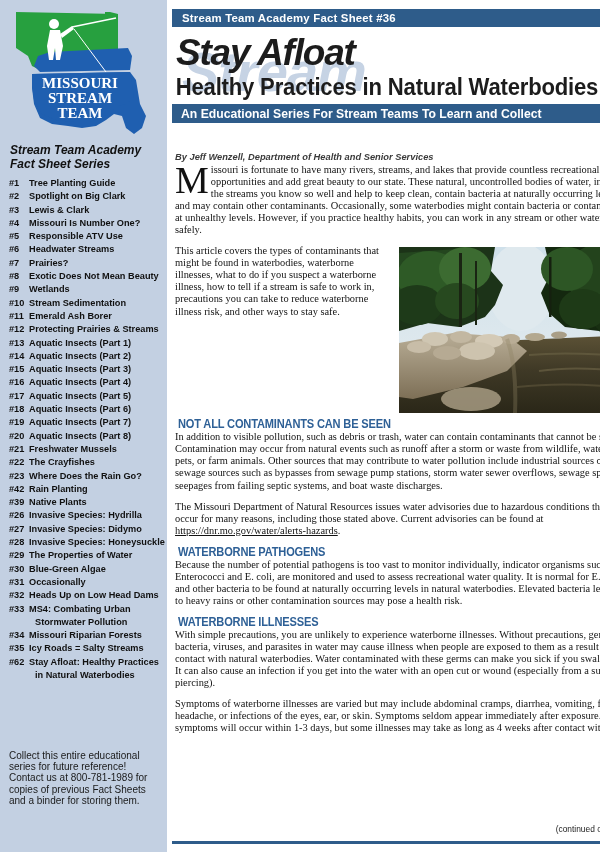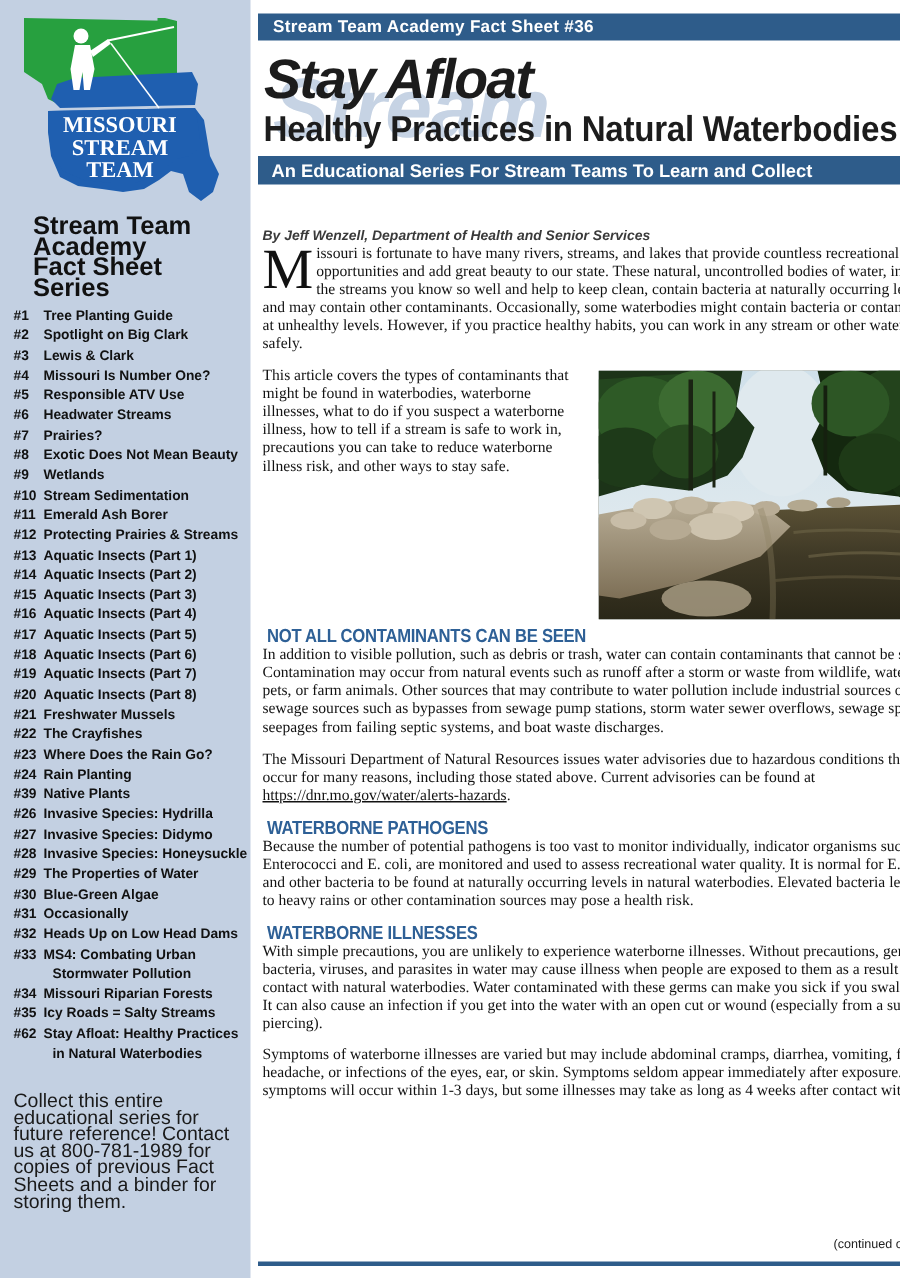--- a/index.html
+++ b/index.html
@@ -37,24 +37,25 @@
     position: relative;
   }
   .logo-svg {
     position: absolute;
     left: 10px;
     top: 8px;
   }
   .sidebar-heading {
     font-family: "Liberation Sans", sans-serif;
     font-weight: bold;
-    font-size: 17px;
+    font-size: 12px;
     color: #111111;
     line-height: 13.5px;
-    padding: 4px 8px 4px 22px;
+    padding: 4px 8px 4px 10px;
+    font-style: italic;
   }
   .series-list {
     padding: 2px 5px 0 9px;
   }
   .series-item {
     display: flex;
     font-family: "Liberation Sans", sans-serif;
     font-weight: bold;
     font-size: 9.2px;
     line-height: 13.3px;
@@ -75,21 +76,21 @@
     font-size: 9.2px;
     line-height: 13.3px;
     color: #111111;
   }
   .sidebar-footer {
     position: absolute;
     left: 9px;
     bottom: 46px;
     width: 150px;
     font-family: "Liberation Sans", sans-serif;
-    font-size: 13px;
+    font-size: 10px;
     line-height: 11.2px;
     color: #1a1a1a;
   }
 
   
   .main {
     flex: 1 1 auto;
     position: relative;
     padding: 0 6px 0 5px;
     box-sizing: border-box;
@@ -375,21 +376,21 @@
         </div>
       <div class="series-item">
           <span class="series-num">#22</span>
           <span class="series-label">The Crayfishes</span>
         </div>
       <div class="series-item">
           <span class="series-num">#23</span>
           <span class="series-label">Where Does the Rain Go?</span>
         </div>
       <div class="series-item">
-          <span class="series-num">#24</span>
+          <span class="series-num">#42</span>
           <span class="series-label">Rain Planting</span>
         </div>
       <div class="series-item">
           <span class="series-num">#39</span>
           <span class="series-label">Native Plants</span>
         </div>
       <div class="series-item">
           <span class="series-num">#26</span>
           <span class="series-label">Invasive Species: Hydrilla</span>
         </div>

